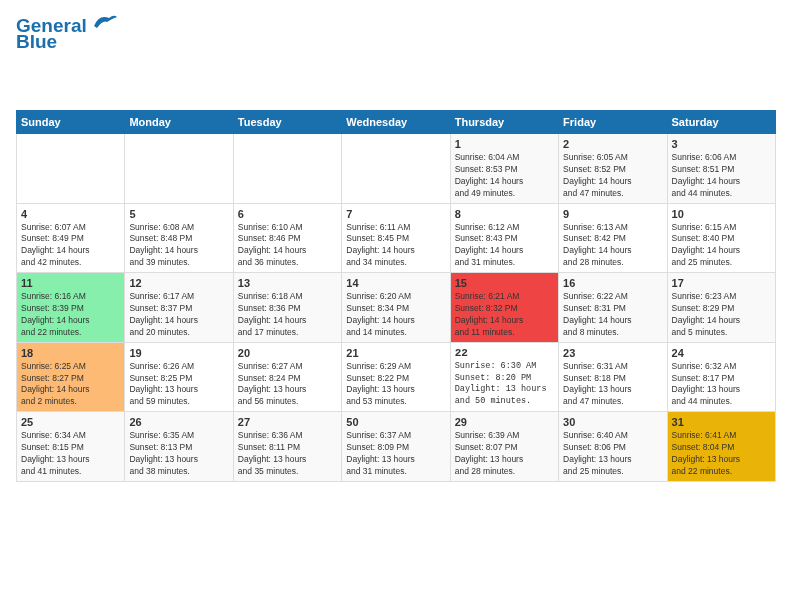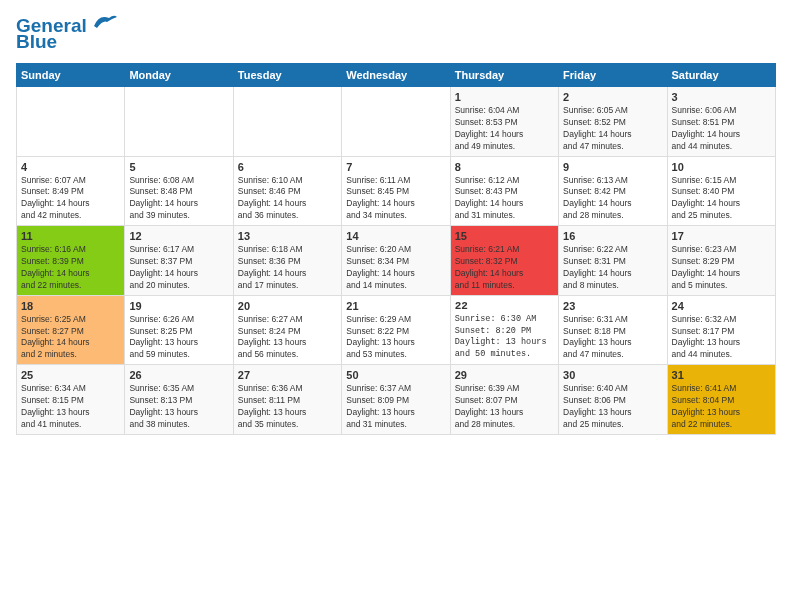--- a/index.html
+++ b/index.html
@@ -9,20 +9,21 @@
       width: 792px;
       height: 612px;
       overflow: hidden;
     }
     .page {
       width: 792px;
       height: 428px;
       padding: 16px 16px 10px 16px;
       display: flex;
       flex-direction: column;
+      gap: 47px;
     }
     .header {
       display: flex;
       justify-content: space-between;
       align-items: flex-start;
       margin-bottom: 10px;
     }
     .logo {
       display: flex;
       flex-direction: column;
@@ -163,21 +164,21 @@
           <td style="background: rgb(255, 255, 255);">
             <span class="day-num">9</span>
             <div class="day-info">Sunrise: 6:13 AM<br>Sunset: 8:42 PM<br>Daylight: 14 hours<br>and 28 minutes.</div>
           </td>
           <td style="background: rgb(255, 255, 255);">
             <span class="day-num">10</span>
             <div class="day-info">Sunrise: 6:15 AM<br>Sunset: 8:40 PM<br>Daylight: 14 hours<br>and 25 minutes.</div>
           </td>
         </tr>
         <tr>
-          <td style="background: #84cc16;">
+          <td style="background: #86efac;">
             <span class="day-num">11</span>
             <div class="day-info">Sunrise: 6:16 AM<br>Sunset: 8:39 PM<br>Daylight: 14 hours<br>and 22 minutes.</div>
           </td>
           <td style="background: rgb(249, 249, 249);">
             <span class="day-num">12</span>
             <div class="day-info">Sunrise: 6:17 AM<br>Sunset: 8:37 PM<br>Daylight: 14 hours<br>and 20 minutes.</div>
           </td>
           <td style="background: rgb(249, 249, 249);">
             <span class="day-num">13</span>
             <div class="day-info">Sunrise: 6:18 AM<br>Sunset: 8:36 PM<br>Daylight: 14 hours<br>and 17 minutes.</div>

